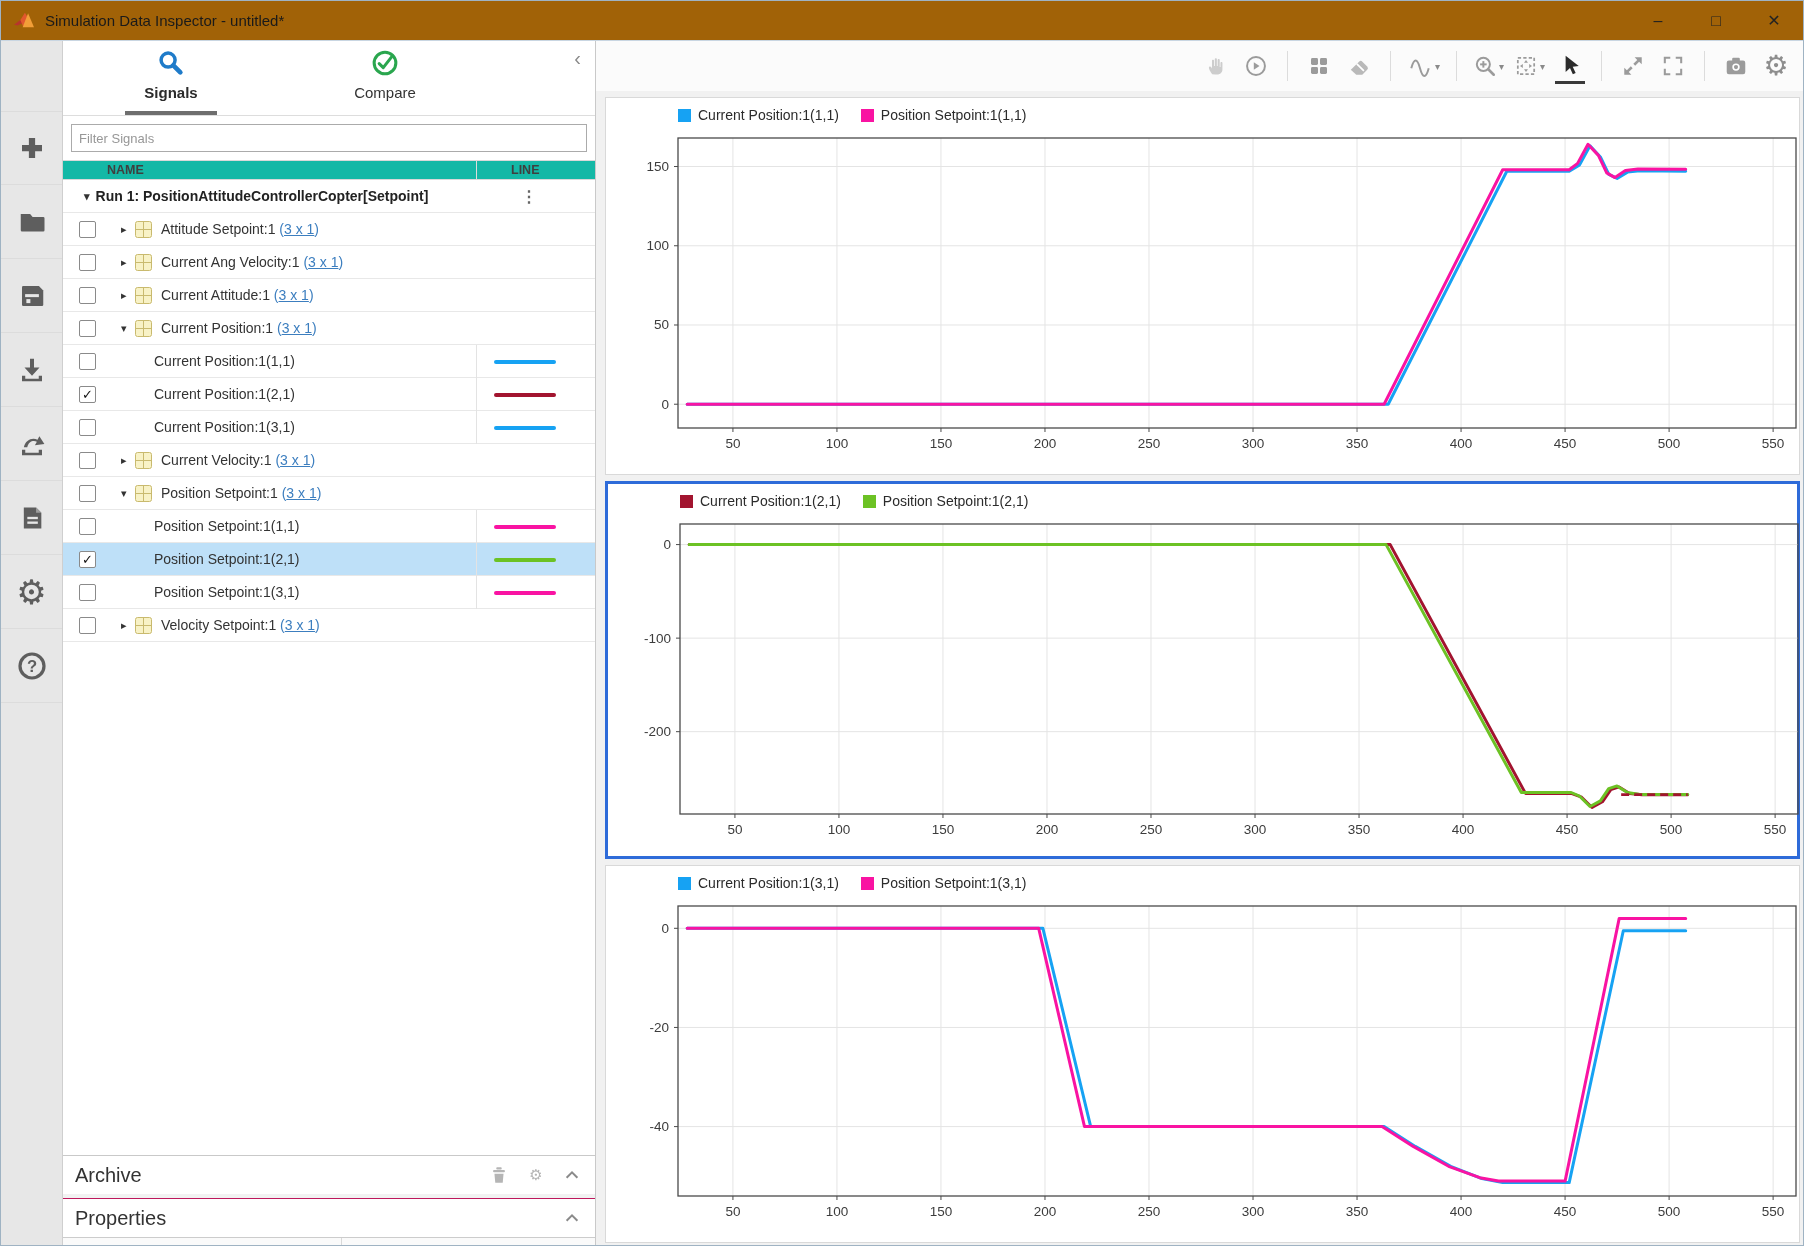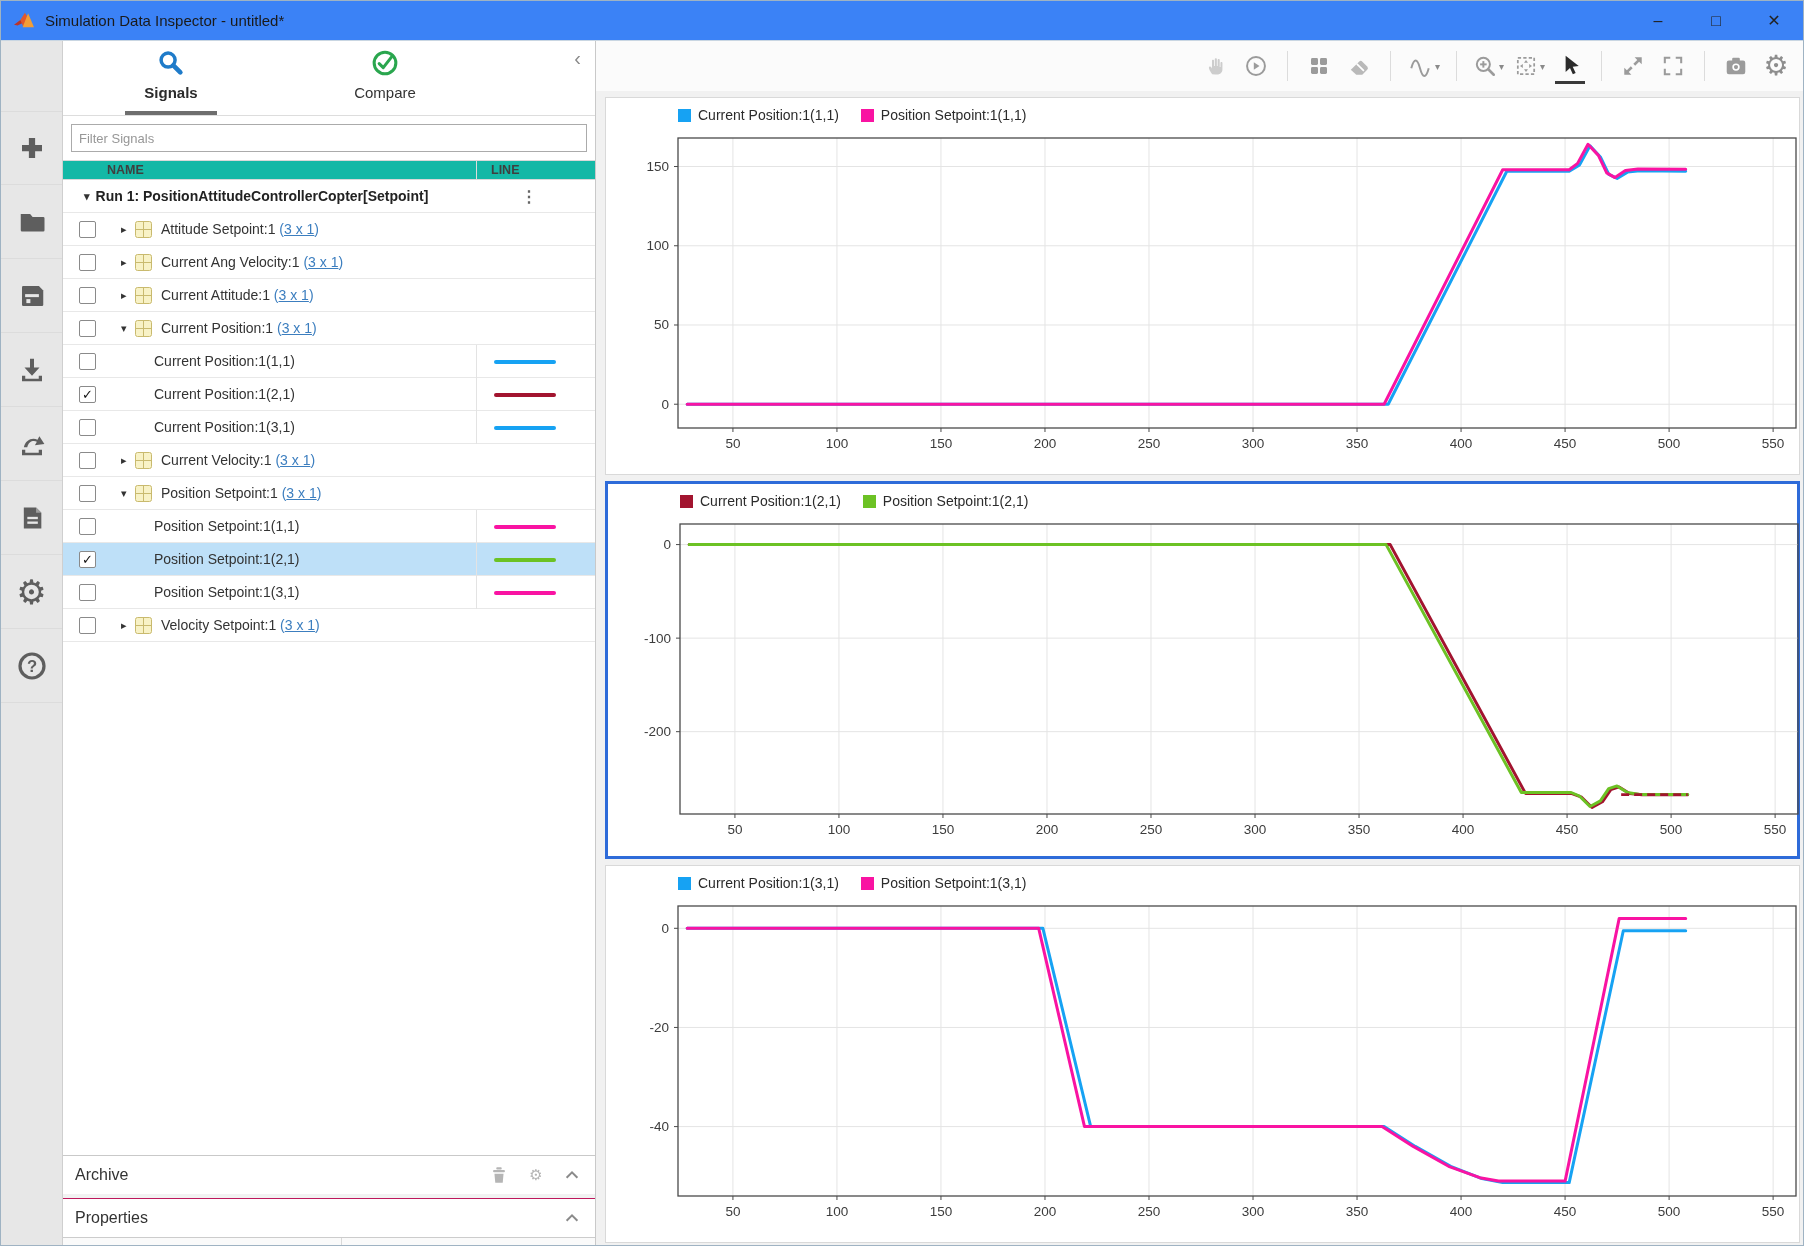--- a/index.html
+++ b/index.html
@@ -1,21 +1,21 @@
 <!DOCTYPE html>
 <html><head>
 <meta charset="utf-8">
 <style>
   * { box-sizing: border-box; margin: 0; padding: 0; }
   html,body { width:1804px; height:1246px; overflow:hidden; }
   body { font-family:"Liberation Sans", sans-serif; color:#333; background:#fff; }
   .window { width:1804px; height:1246px; display:flex; flex-direction:column; border:1px solid #9fb3c3; }
 
   
-  .titlebar { height:40px; background:#3b82f6; border-bottom:1px solid #c9d6e2; display:flex; align-items:center; flex:0 0 auto; }
+  .titlebar { height:40px; background:#a16207; border-bottom:1px solid #c9d6e2; display:flex; align-items:center; flex:0 0 auto; }
   .titlebar .logo { margin:0 10px 0 12px; display:flex; }
   .titlebar .title { font-size:15px; color:#1a1a1a; }
   .winbtns { margin-left:auto; display:flex; height:100%; }
   .winbtn { width:58px; height:100%; display:flex; align-items:center; justify-content:center; font-size:16px; color:#222; cursor:default; }
 
   .bodyrow { flex:1; display:flex; min-height:0; }
 
   
   .strip { width:62px; background:#e7e7e7; border-right:1px solid #cfcfcf; display:flex; flex-direction:column; padding-top:70px; flex:0 0 auto; }
   .stripbtn { height:74px; display:flex; align-items:center; justify-content:center; border-bottom:1px solid #dcdcdc; }
@@ -33,42 +33,42 @@
   .tab-compare { left:267px; }
   .tab-underline { position:absolute; bottom:0; left:62px; width:92px; height:4px; background:#6e6e6e; }
   .collapse-chevron { position:absolute; top:6px; right:14px; font-size:20px; color:#8a8a8a; }
 
   .filterwrap { padding:8px; flex:0 0 auto; }
   .filterwrap input { width:100%; height:28px; border:1px solid #ababab; font-size:13px; padding:0 7px; font-family:"Liberation Sans",sans-serif; color:#333; outline:none; }
   .filterwrap input::placeholder { color:#979797; }
 
   .thead { height:20px; background:#14b8a6; border-top:1px solid #d9d9d9; border-bottom:1px solid #d9d9d9; display:flex; align-items:center; font-size:12.5px; font-weight:bold; color:#3f3f3f; flex:0 0 auto; position:relative; }
   .thead .h-name { padding-left:44px; }
-  .thead .h-line { position:absolute; left:428px; }
+  .thead .h-line { position:absolute; left:448px; }
   .thead .coldiv { position:absolute; left:413px; top:0; bottom:0; border-left:1px solid #dcdcdc; }
 
   .tree { flex:1 1 auto; overflow:hidden; }
   .trow { height:33px; display:flex; align-items:center; position:relative; border-bottom:1px solid #e8e8e8; font-size:14px; background:#fff; }
   .trow.selected { background:#bee0f8; }
   .runrow { font-weight:bold; }
   .runrow .rcaret { margin-left:21px; font-size:11px; color:#333; }
   .runrow .rlabel { margin-left:6px; color:#222; }
   .runrow .kebab { position:absolute; right:58px; font-size:16px; color:#666; letter-spacing:0; }
   .cb { position:absolute; left:16px; width:17px; height:17px; border:1px solid #8a8a8a; border-radius:2px; background:#fff; display:flex; align-items:center; justify-content:center; font-size:13px; color:#111; }
   .gcaret { position:absolute; left:58px; font-size:11px; color:#333; }
   .gicon { position:absolute; left:72px; display:flex; }
   .glabel { position:absolute; left:98px; white-space:nowrap; }
   .clabel { position:absolute; left:91px; white-space:nowrap; }
   .dims a { color:#3c7ebf; text-decoration:underline; cursor:pointer; }
   .dims { color:#3c7ebf; }
   .linecol { position:absolute; left:413px; top:0; bottom:-1px; width:120px; border-left:1px solid #e3e3e3; display:flex; align-items:center; }
   .swatch { margin-left:17px; width:62px; height:4px; border-radius:2px; }
 
   .bottombar { height:39px; border-top:1px solid #c9c9c9; display:flex; align-items:center; flex:0 0 auto; background:#fff; position:relative; }
-  .bottombar .blabel { margin-left:12px; font-size:16px; color:#333; }
+  .bottombar .blabel { margin-left:12px; font-size:20px; color:#333; }
   .bbicons { position:absolute; right:0; display:flex; align-items:center; gap:18px; padding-right:14px; }
   .gap3 { height:4px; background:#f2f2f2; flex:0 0 auto; }
   .propsliver { height:8px; border-top:1px solid #cccccc; background:#fafafa; position:relative; flex:0 0 auto; }
   .propsliver .pdiv { position:absolute; left:278px; top:0; bottom:0; border-left:1px solid #d9d9d9; }
 
   
   .plotpanel { flex:1; background:#f1f1f1; display:flex; flex-direction:column; min-width:0; }
   .plottoolbar { height:50px; background:#fbfbfb; display:flex; align-items:center; justify-content:flex-end; padding-right:12px; gap:10px; flex:0 0 auto; }
   .ptbtn { display:flex; align-items:center; justify-content:center; min-width:30px; height:36px; position:relative; }
   .ptbtn .dd { font-size:10px; color:#8a8a8a; margin-left:2px; }

